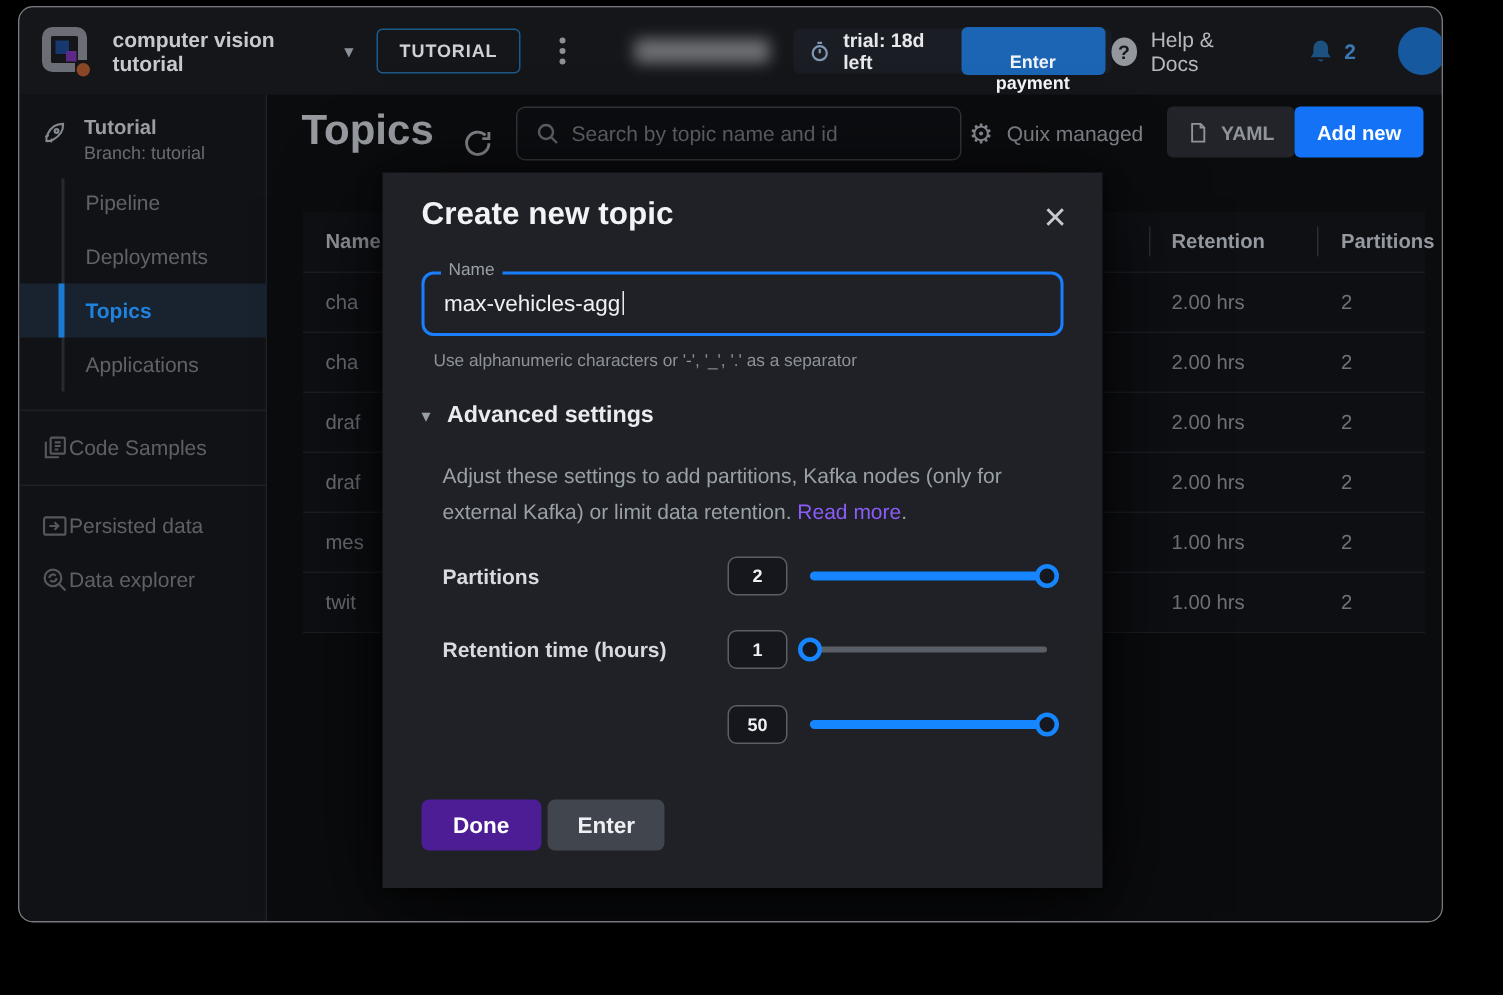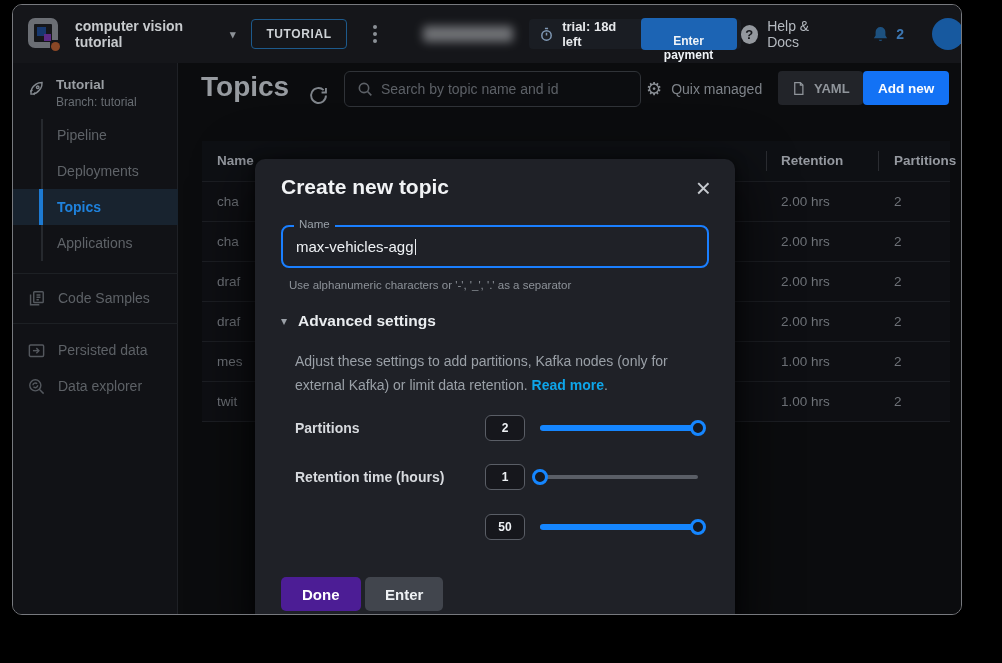--- a/index.html
+++ b/index.html
@@ -54,21 +54,21 @@
   .project .rocket { color:#84898f; margin-top:2px; }
   .project-name { color:#9a9ea3; font-size:13.5px; font-weight:bold; }
   .project-branch { color:#686d73; font-size:12px; margin-top:3px; }
   .tree-line { position:absolute; left:28px; top:56px; width:2px; height:142px; background:#26292e; }
   .nav-item { position:absolute; left:0; width:165px; height:36px; line-height:36px;
               color:#5f6368; font-size:14px; padding-left:44px; cursor:pointer; }
   .nav-item.active { background:#18232f; color:#1f82dd; font-weight:bold; }
   .nav-item.active .bar { position:absolute; left:26px; top:0; width:4px; height:36px; background:#1d7ad2; }
   .side-divider { position:absolute; left:0; width:165px; height:1px; background:#1d2024; }
   .side-link { position:absolute; left:0; width:165px; height:38px; display:flex; align-items:center;
-               gap:12px; padding-left:14px; color:#5d6166; font-size:14px; cursor:pointer; }
+               gap:0; padding-left:14px; color:#5d6166; font-size:14px; cursor:pointer; }
   .side-link svg { color:#54585e; flex:none; }
 
   
   .main { position:absolute; left:165px; top:58px; width:785px; height:553px; background:#0b0c0e; }
   .page-title { position:absolute; left:23px; top:8px; font-size:28px; font-weight:bold; color:#979ba0; }
   .refresh-btn { position:absolute; left:130px; top:22px; color:#7f848a; cursor:pointer; }
   .search-box { position:absolute; left:166px; top:8px; width:297px; height:36px;
                 border:1px solid #303338; border-radius:6px; display:flex; align-items:center;
                 gap:8px; padding:0 12px; background:#0c0d10; }
   .search-box svg { color:#5d6167; flex:none; }
@@ -90,41 +90,41 @@
   .thead { position:relative; height:40px; background:#0e1014; }
   .thead span { position:absolute; top:0; line-height:40px; color:#9599a0; font-size:13.5px; font-weight:bold; }
   .col-name { left:15px; } .col-ret { left:579px; } .col-part { left:692px; }
   .thead .vdiv { position:absolute; top:10px; width:1px; height:20px; background:#2b2d32; }
   .trow { position:relative; height:40px; background:#0e0f13; border-top:1px solid #1c1e23; }
   .trow span { position:absolute; top:0; line-height:40px; color:#6e7278; font-size:13.5px; }
   .table .tend { height:1px; background:#1c1e23; }
 
   
   .modal { position:absolute; left:242px; top:110px; width:480px; height:477px;
-           background:#1f2127; border-radius:10px; z-index:20;
-           box-shadow:0 16px 60px rgba(0,0,0,.8), 0 2px 12px rgba(0,0,0,.6);margin-top:44px; }
+           background:#1f2127; border-radius:0; z-index:20;
+           box-shadow:0 16px 60px rgba(0,0,0,.8), 0 2px 12px rgba(0,0,0,.6); }
   .modal-title { position:absolute; left:26px; top:16px; font-size:21px; font-weight:bold; color:#f1f3f5; }
   .modal-close { position:absolute; right:20px; top:12px; font-size:26px; color:#c6cacf;
                  cursor:pointer; line-height:1; padding:4px; }
   .name-field { position:absolute; left:26px; top:66px; width:428px; height:43px;
                 border:2px solid #1a7fff; border-radius:8px; cursor:text; }
   .name-field .float-label { position:absolute; left:11px; top:-9px; padding:0 5px; background:#1f2127;
                              color:#99a0a8; font-size:11.5px; }
   .name-field .value { position:absolute; left:13px; top:0; line-height:39px; color:#eef1f4; font-size:15px; }
   .cursor { display:inline-block; width:1.5px; height:16px; background:#e8eaed;
             vertical-align:-3px; margin-left:1px; animation:blink 1.1s step-end infinite; }
   @keyframes blink { 50% { opacity:0; } }
   .field-helper { position:absolute; left:34px; top:120px; color:#8d9299; font-size:11.5px; }
   .adv-header { position:absolute; left:26px; top:153px; display:flex; align-items:center; gap:11px;
                 cursor:pointer; }
   .adv-header .chev { color:#9aa0a7; font-size:12px; }
   .adv-header .adv-title { color:#e9ecef; font-size:15.5px; font-weight:bold; }
   .adv-desc { position:absolute; left:40px; top:190px; width:406px; color:#9aa0a7;
               font-size:14px; line-height:24px; }
-  .adv-desc a { color:#0ea5e9; text-decoration:none; cursor:pointer;font-weight:bold; }
+  .adv-desc a { color:#8b5cf6; text-decoration:none; cursor:pointer; }
   .slider-row { position:absolute; left:40px; width:414px; height:26px; }
   .slider-row .row-label { position:absolute; left:0; line-height:26px; color:#d7dade;
                            font-size:14px; font-weight:bold; }
   .value-box { position:absolute; left:190px; top:0; width:40px; height:26px; background:#16171c;
                border:1px solid #5a5e66; border-radius:6px; color:#eef1f4; font-size:12px;
                font-weight:bold; text-align:center; line-height:24px; cursor:text; }
   .slider { position:absolute; left:245px; top:0; width:158px; height:26px; cursor:pointer; }
   .slider-track { position:absolute; left:0; right:0; top:11px; height:4px; background:#5a5e66; border-radius:2px; }
   .slider-fill { position:absolute; left:0; top:10px; height:6px; background:#1586ff; border-radius:3px; }
   .slider-handle { position:absolute; top:5px; width:16px; height:16px; border-radius:50%;

